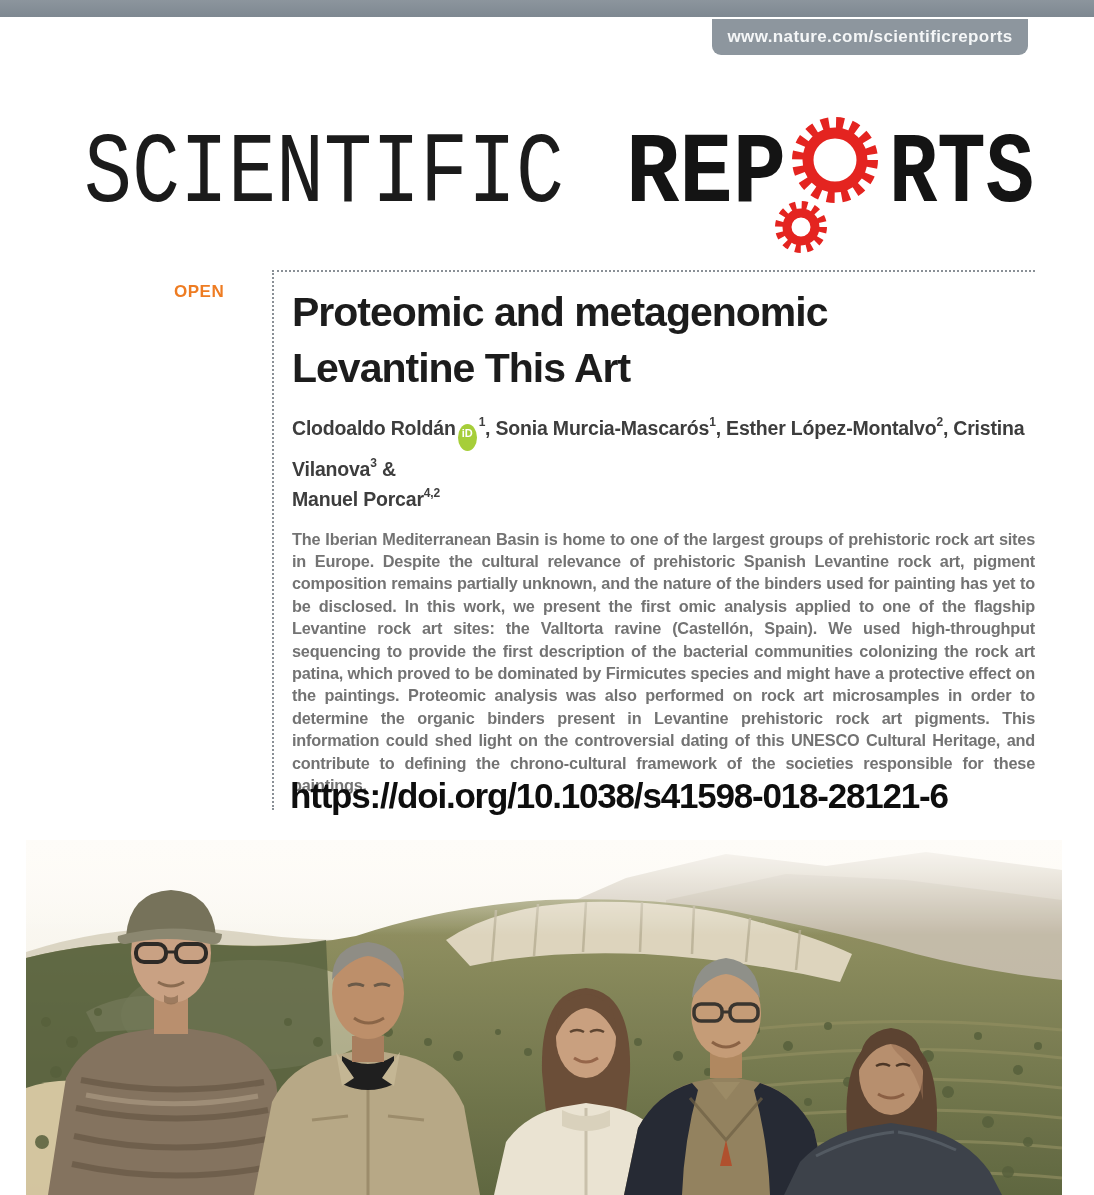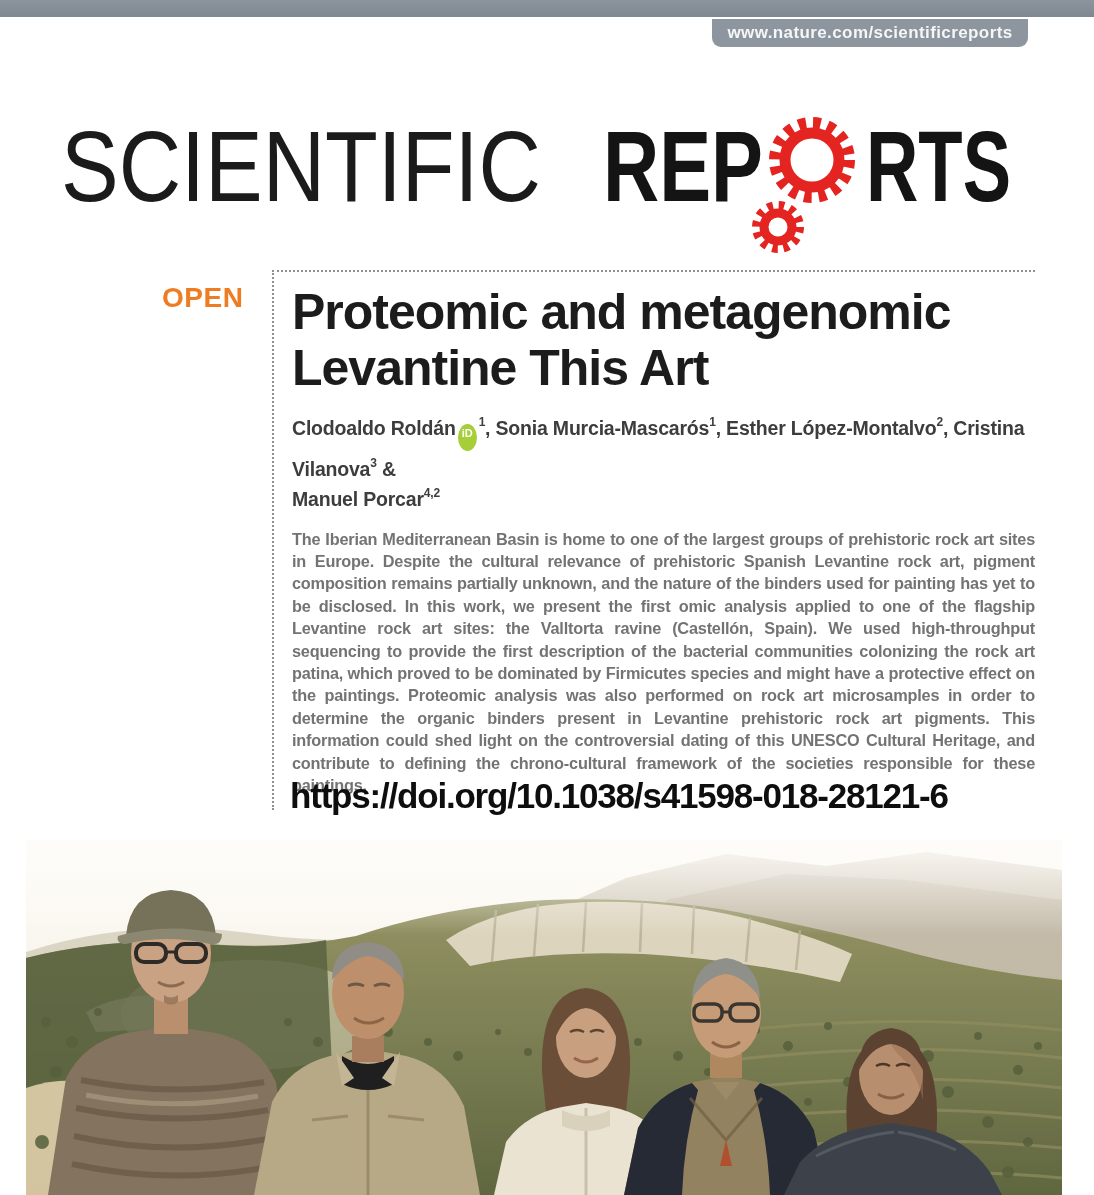--- a/index.html
+++ b/index.html
@@ -2,37 +2,37 @@
 <html><head>
 <meta charset="utf-8">
 <style>
   html,body{margin:0;padding:0;background:#ffffff;}
   body{width:1094px;height:1195px;position:relative;overflow:hidden;
        font-family:"Liberation Sans","DejaVu Sans",sans-serif;}
 
   
   .topbar{position:absolute;left:0;top:0;width:1094px;height:17px;
           background:linear-gradient(#8c959d,#7e8891);}
-  .urltab{position:absolute;left:712px;top:19px;width:316px;height:28px;
+  .urltab{position:absolute;left:712px;top:19px;width:316px;height:36px;
           background:#8d969e;border-radius:0 0 9px 9px;
           display:flex;align-items:center;justify-content:center;}
   .urltab span{color:#f4f6f7;font-weight:700;font-size:17px;letter-spacing:.4px;}
 
   
-  .logo{position:absolute;left:61px;top:106px;width:950px;height:152px;}
-
-  
-  .open-label{position:absolute;left:162px;top:282px;font-size:28px;font-weight:700;
+  .logo{position:absolute;left:84px;top:106px;width:950px;height:152px;font-family:Liberation Mono, monospace;}
+
+  
+  .open-label{position:absolute;left:174px;top:282px;font-size:17px;font-weight:700;
               color:#EE7C22;letter-spacing:.5px;}
 
   
   .content{position:absolute;left:272px;top:270px;width:763px;
            border-top:2px dotted #8a9096;border-left:2px dotted #8a9096;
            padding:8px 0 14px 18px;box-sizing:border-box;}
-  .title{font-size:50px;line-height:56px;font-weight:700;color:#1c1c1c;
+  .title{font-size:41px;line-height:56px;font-weight:700;color:#1c1c1c;
          letter-spacing:-1px;margin-top:4px;}
   .authors{margin-top:14px;font-size:19.5px;line-height:26px;font-weight:700;
            color:#3d3d3d;letter-spacing:-.2px;}
   .authors sup{font-size:12px;position:relative;top:-1px;}
   .orcid{display:inline-block;width:19px;height:27px;border-radius:50%;
          background:#A6CE39;color:#fff;font-size:11px;font-weight:700;
          text-align:center;line-height:19px;margin:0 2px;vertical-align:-2px;}
   .abstract{margin-top:16px;font-size:16.3px;line-height:22.4px;font-weight:700;
             color:#737373;letter-spacing:-.2px;text-align:justify;}
 

